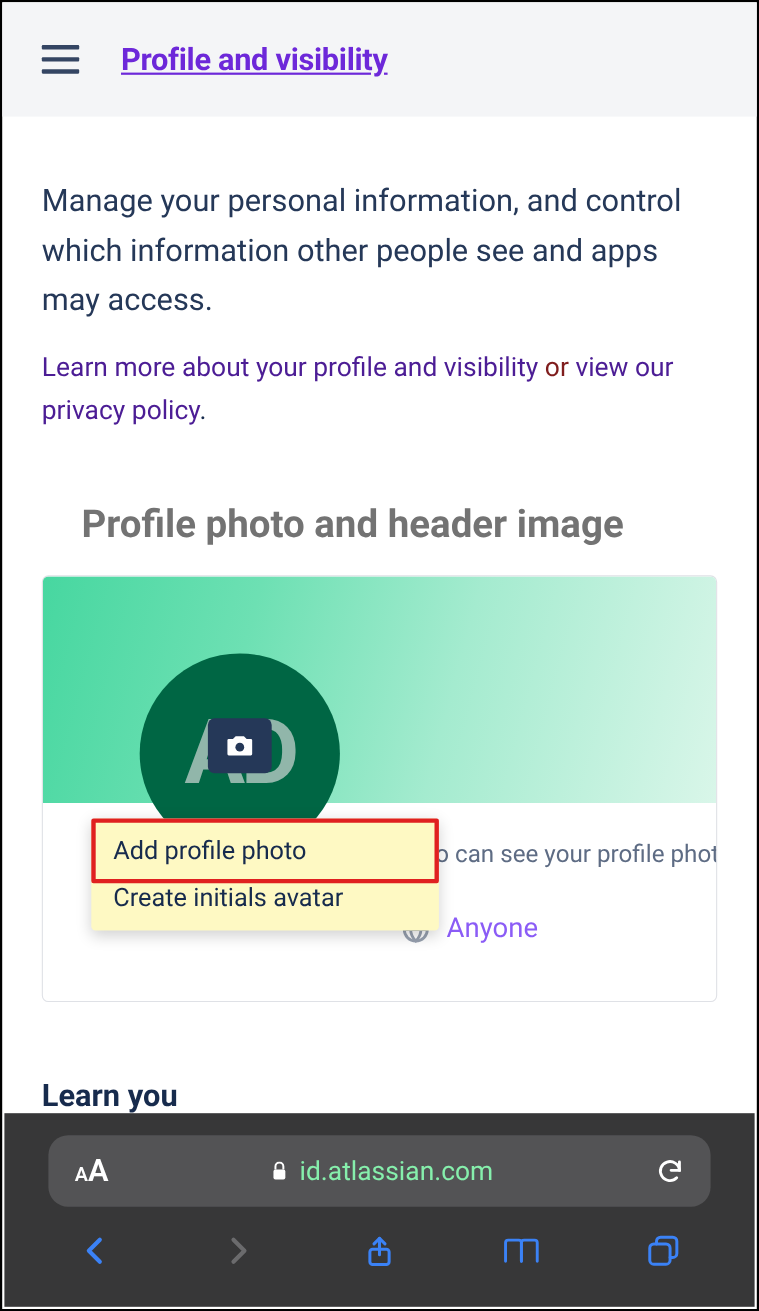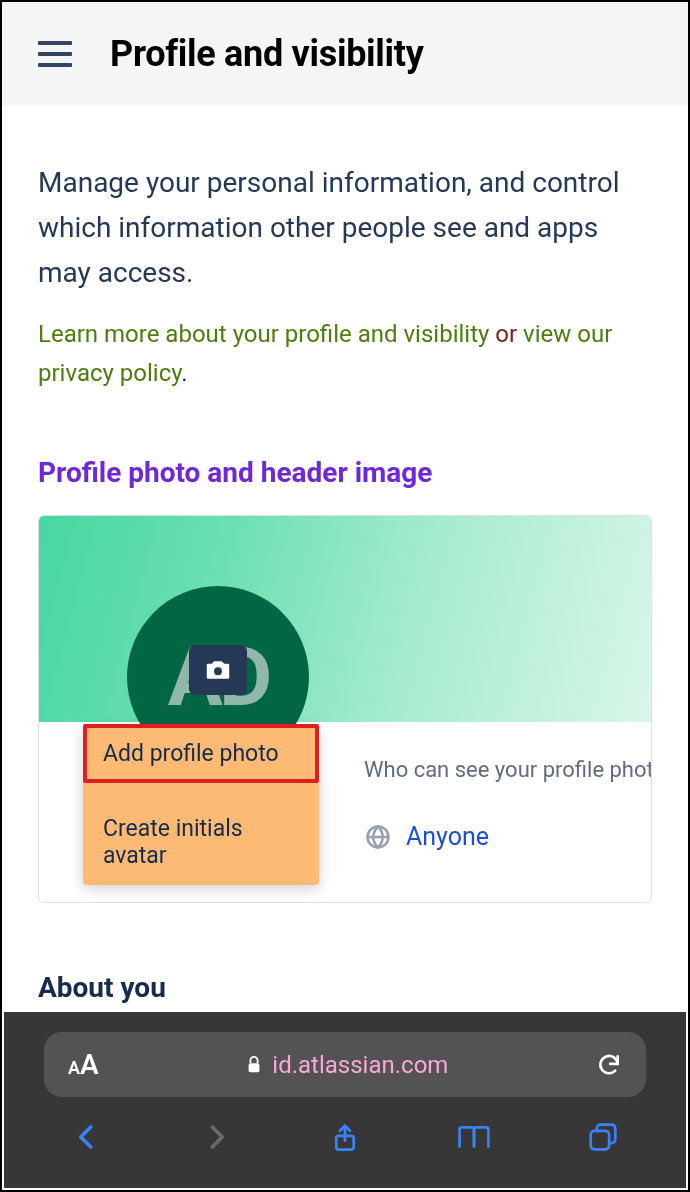--- a/index.html
+++ b/index.html
@@ -27,46 +27,48 @@
       flex-direction: column;
       justify-content: space-between;
       cursor: pointer;
     }
     .hamburger span {
       height: 4px;
       background: #344563;
       border-radius: 1px;
     }
     .header-title {
-      font-size: 36px;
+      font-size: 28px;
       font-weight: 700;
-      color: #000000;
+      color: #6d28d9;
       letter-spacing: -0.3px;
+      text-decoration: underline;
     }
     .content {
       padding: 55px 36px 0 36px;
       color: #172b4d;
     }
     .intro-text {
       font-size: 28px;
       line-height: 1.6;
       color: #253858;
     }
     .link-row {
       margin-top: 20px;
       font-size: 24px;
       line-height: 1.6;
     }
-    .link { color: #4d7c0f; text-decoration: none; }
+    .link { color: #4c1d95; text-decoration: none; }
     .or-text { color: #7f1d1d; }
     .section-title {
-      font-size: 28px;
+      font-size: 35px;
       font-weight: 700;
-      color: #6d28d9;
+      color: #737373;
       margin-top: 64px;
+      margin-left: 36px;
     }
     .profile-card {
       margin-top: 26px;
       border: 1px solid #dfe1e6;
       border-radius: 6px;
       overflow: hidden;
       background: #fff;
     }
     .header-image {
       height: 206px;
@@ -109,29 +111,29 @@
       justify-content: center;
     }
     .profile-lower {
       position: relative;
       padding: 22px 20px 62px 20px;
       min-height: 180px;
     }
     .dropdown {
       position: absolute;
       left: 44px;
-      top: 2px;
-      width: 236px;
-      background: #fdba74;
+      top: 14px;
+      width: 316px;
+      background: #fef9c3;
       border-radius: 4px;
       box-shadow: 0 4px 14px rgba(0,0,0,0.18);
       z-index: 10;
     }
     .dropdown-item {
-      padding: 32px 20px 16px 20px;
+      padding: 0 20px 16px 20px;
       font-size: 23px;
       color: #172b4d;
       cursor: pointer;
     }
     .dropdown-item.highlighted {
       border: 4px solid #e02020;
       border-radius: 2px;
       padding: 12px 16px;
     }
     .visibility-label {
@@ -149,21 +151,21 @@
       display: flex;
       align-items: center;
       gap: 14px;
     }
     .globe-icon {
       width: 28px;
       height: 28px;
     }
     .visibility-text {
       font-size: 25px;
-      color: #1d4ed8;
+      color: #8b5cf6;
     }
     .section-title-2 {
       font-size: 28px;
       font-weight: 700;
       color: #172b4d;
       margin-top: 68px;
     }
     .about-card {
       margin-top: 26px;
       border: 1px solid #dfe1e6;
@@ -195,21 +197,21 @@
       gap: 0px;
       color: #fff;
       font-weight: 600;
     }
     .small-a { font-size: 18px; }
     .big-a { font-size: 28px; }
     .url-center {
       display: flex;
       align-items: center;
       gap: 10px;
-      color: #f9a8d4;
+      color: #86efac;
       font-size: 24px;
     }
     .reload-icon { width: 26px; height: 26px; }
     .toolbar {
       display: flex;
       justify-content: space-around;
       align-items: center;
       height: 80px;
       padding: 0 18px;
     }
@@ -263,21 +265,21 @@
             <circle cx="12" cy="12" r="9"></circle>
             <path d="M3 12h18"></path>
             <path d="M12 3c2.5 2.5 4 5.7 4 9s-1.5 6.5-4 9c-2.5-2.5-4-5.7-4-9s1.5-6.5 4-9z"></path>
           </svg>
         </span>
         <span class="visibility-text">Anyone</span>
       </div>
     </div>
   </div>
 
-  <h2 class="section-title-2">About you</h2>
+  <h2 class="section-title-2">Learn you</h2>
   <div class="about-card"></div>
 </div>
 
 <div class="browser-chrome">
   <div class="url-bar">
     <div class="aa-group">
       <span class="small-a">A</span>
         <span class="big-a">A</span>
     </div>
     <div class="url-center">

